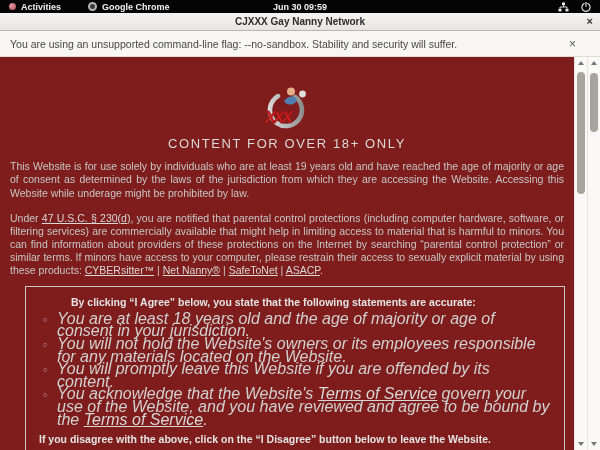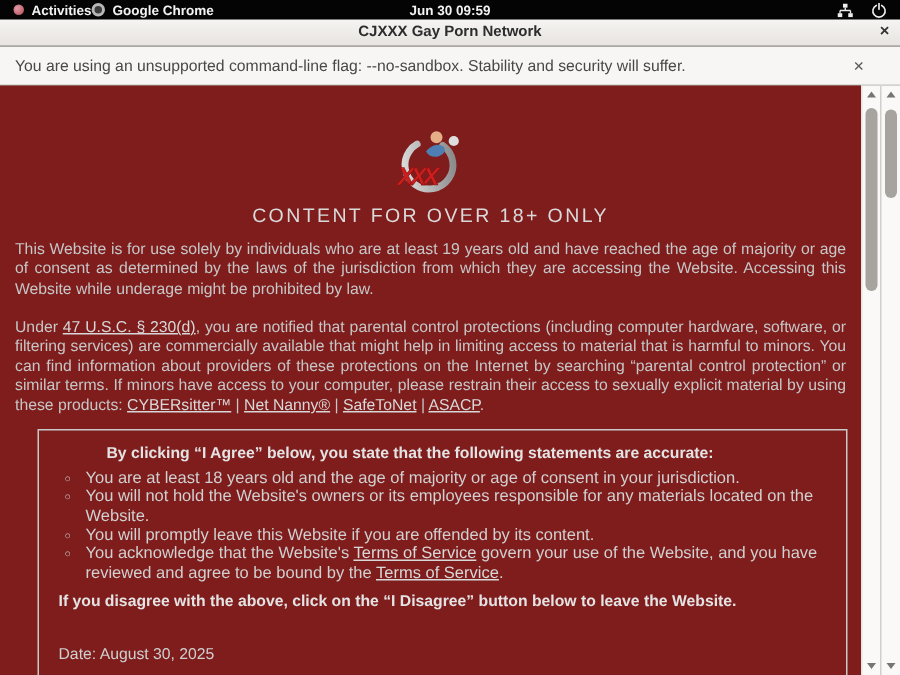--- a/index.html
+++ b/index.html
@@ -2,21 +2,21 @@
 <html><head>
 <meta charset="utf-8">
 <style>
   * { margin:0; padding:0; box-sizing:border-box; }
   body { background:#333; font-family:"Liberation Sans", sans-serif; }
   .screen { position:relative; width:600px; height:450px; overflow:hidden; background:#000; }
 
   
   .topbar { height:13px; background:#040404; color:#f2f2f2; display:flex; align-items:center;
             justify-content:space-between; padding:0 9px; font-size:9px; font-weight:bold; position:relative; }
-  .topbar-left { display:flex; align-items:center; gap:0; }
+  .topbar-left { display:flex; align-items:center; gap:27px; }
   .tb-item { display:flex; align-items:center; gap:5px; cursor:default; }
   .act-dot { width:7px; height:7px; border-radius:50%; background:radial-gradient(circle at 35% 35%, #e09aa4, #b24a55); display:inline-block; }
   .chrome-ico { width:9px; height:9px; border-radius:50%; background:#3c3c3c; border:2px solid #b8b8b8; display:inline-block; }
   .clock { position:absolute; left:0; right:0; text-align:center; pointer-events:none; }
   .topbar-right { display:flex; align-items:center; gap:12px; }
   .topbar-right svg { display:block; }
 
   
   .titlebar { height:18px; background:linear-gradient(#f6f4f2,#e7e4e1); border-bottom:1px solid #b9b5b0;
               position:relative; text-align:center; font-size:10px; font-weight:bold; color:#2d2d2d; line-height:17px; }
@@ -33,21 +33,21 @@
 
   .logo { display:block; margin:28px auto 2px; }
   h1.page-heading { text-align:center; font-size:13px; font-weight:500; letter-spacing:1.6px; color:#d9d9d9; margin-top:4px; }
   p.para { margin:9px 10px 0; font-size:10.5px; line-height:13.3px; text-align:justify; color:#c6c6c6; }
   p.para:nth-of-type(2){ margin-top:12px; line-height:13px; }
   a.lnk { color:#d8d8d8; text-decoration:underline; cursor:pointer; }
 
   .agree-box { margin:9px 9px 0 25px; width:540px; border:1px solid #c8c8c8; padding:9px 13px 10px; color:#d3d3d3; }
   .agree-box .intro { font-size:10.5px; font-weight:bold; color:#e3e3e3;padding-left:32px; }
   .agree-box ul { list-style:none; margin:5px 0 0 4px; }
-  .agree-box li { font-size:11px; line-height:12.6px; padding-left:14px; position:relative; color:#d0d0d0; }
+  .agree-box li { font-size:16px; line-height:12.6px; padding-left:14px; position:relative; color:#d0d0d0;font-style:italic; }
   .agree-box li::before { content:"○"; position:absolute; left:0; top:1px; font-size:7px; color:#cccccc; }
   .disagree-note { margin-top:7px; font-size:10.5px; font-weight:bold; color:#e3e3e3; }
   .date-line { margin-top:23px; font-size:10.5px; color:#cfcfcf; }
 
   
   .sb { width:13px; background:#faf9f7; border-left:1px solid #e6e3e0; position:relative; }
   .sb .arr { position:absolute; left:50%; transform:translateX(-50%); width:0; height:0;
              border-left:3.5px solid transparent; border-right:3.5px solid transparent; }
   .sb .arr.up { top:4px; border-bottom:4.5px solid #757575; }
   .sb .arr.down { bottom:4px; border-top:4.5px solid #757575; }
@@ -84,21 +84,21 @@
       <span>
         <svg width="10" height="10" viewBox="0 0 10 10">
           <path d="M3.2 1.6 A4.1 4.1 0 1 0 6.8 1.6" fill="none" stroke="#ededed" stroke-width="1.1" stroke-linecap="round"></path>
           <line x1="5" y1="0" x2="5" y2="4.2" stroke="#ededed" stroke-width="1.1" stroke-linecap="round"></line>
         </svg>
       </span>
     </div>
   </div>
 
   <div class="titlebar">
-    <span>CJXXX Gay Porn Network</span>
+    <span>CJXXX Gay Nanny Network</span>
     <span class="win-close">×</span>
   </div>
 
   <div class="warnbar">
     <span>You are using an unsupported command-line flag: --no-sandbox. Stability and security will suffer.</span>
     <span class="warn-close">×</span>
   </div>
 
   <div class="viewport">
     <div class="content">

